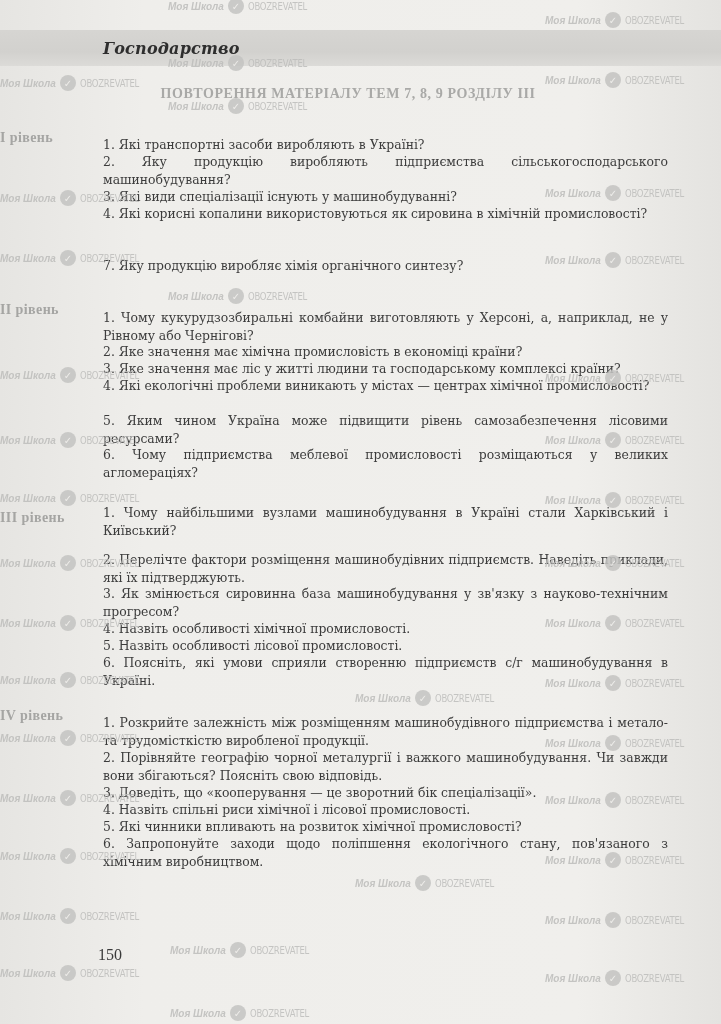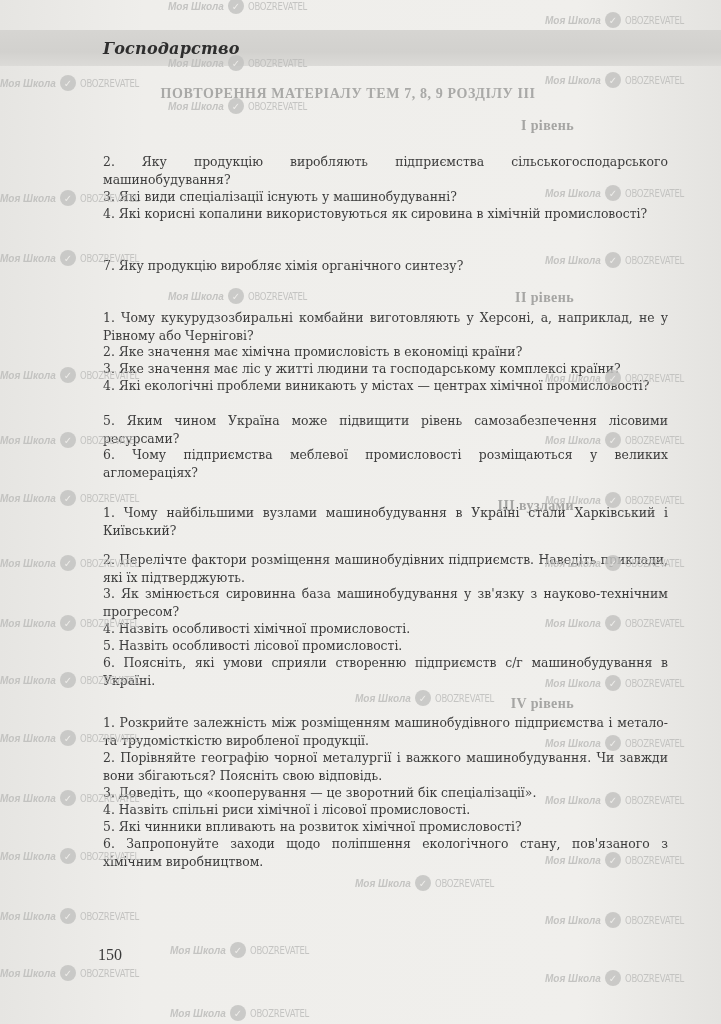--- a/index.html
+++ b/index.html
@@ -23,23 +23,23 @@
       font-family: "DejaVu Serif", serif;
       font-style: italic; font-weight: bold; font-size: 16px;
       color: #2e2e2e; letter-spacing: 0.2px;
     }
     .main-title {
       position: absolute; left: 0; width: 696px; top: 86px; text-align: center;
       font-family: "Liberation Serif", serif; font-weight: bold;
       font-size: 14px; color: #a9a9a7; letter-spacing: 0.6px;
     }
     .level-heading {
-      position: absolute; left: 0; width: 574px; text-align: right;
+      position: absolute; left: 0; width: 574px; text-align: left;
       font-family: "Liberation Serif", serif; font-weight: bold;
-      font-size: 14px; color: #a5a5a3; letter-spacing: 0.4px;
+      font-size: 14px; color: #a5a5a3; letter-spacing: 0.4px; margin-top: 12px;
     }
     .q {
       position: absolute; left: 103px; width: 565px;
       font-family: "DejaVu Serif", serif;
       font-size: 12.4px; line-height: 17.5px;
       color: #3c3c3c; text-align: justify;
       text-align-last: left;
     }
     .page-number {
       position: absolute; left: 98px; top: 946px;
@@ -67,34 +67,35 @@
 <body>
 
 <div class="page">
 
   <div class="header-band"></div>
   <div class="header-title">Господарство</div>
 
   <div class="main-title">ПОВТОРЕННЯ МАТЕРІАЛУ ТЕМ 7, 8, 9 РОЗДІЛУ III</div>
 
   <div class="level-heading" style="top:118px">І рівень</div>
+  <div class="q" style="top:136px">1. Які транспортні засоби виробляють в Україні?</div>
   <div class="q" style="top:153px">2. Яку продукцію виробляють підприємства сільськогосподарського машинобудування?</div>
   <div class="q" style="top:188px">3. Які види спеціалізації існують у машинобудуванні?</div>
   <div class="q" style="top:205px">4. Які корисні копалини використовуються як сировина в хімічній промисловості?</div>
   <div class="q" style="top:257px">7. Яку продукцію виробляє хімія органічного синтезу?</div>
 
   <div class="level-heading" style="top:290px">ІІ рівень</div>
   <div class="q" style="top:309px">1. Чому кукурудзозбиральні комбайни виготовляють у Херсоні, а, наприклад, не у Рівному або Чернігові?</div>
   <div class="q" style="top:343px">2. Яке значення має хімічна промисловість в економіці країни?</div>
   <div class="q" style="top:360px">3. Яке значення має ліс у житті людини та господарському комплексі країни?</div>
   <div class="q" style="top:377px">4. Які екологічні проблеми виникають у містах — центрах хімічної промисловості?</div>
   <div class="q" style="top:412px">5. Яким чином Україна може підвищити рівень самозабезпечення лісовими ресурсами?</div>
   <div class="q" style="top:446px">6. Чому підприємства меблевої промисловості розміщаються у великих агломераціях?</div>
 
-  <div class="level-heading" style="top:498px">ІІІ вузлами</div>
+  <div class="level-heading" style="top:498px">ІІІ рівень</div>
   <div class="q" style="top:504px">1. Чому найбільшими вузлами машинобудування в Україні стали Харківський і Київський?</div>
   <div class="q" style="top:551px">2. Перелічте фактори розміщення машинобудівних підприємств. Наведіть приклади, які їх підтверджують.</div>
   <div class="q" style="top:585px">3. Як змінюється сировинна база машинобудування у зв'язку з науково-технічним прогресом?</div>
   <div class="q" style="top:620px">4. Назвіть особливості хімічної промисловості.</div>
   <div class="q" style="top:637px">5. Назвіть особливості лісової промисловості.</div>
   <div class="q" style="top:654px">6. Поясніть, які умови сприяли створенню підприємств с/г машинобудування в Україні.</div>
 
   <div class="level-heading" style="top:696px">ІV рівень</div>
   <div class="q" style="top:714px">1. Розкрийте залежність між розміщенням машинобудівного підприємства і метало- та трудомісткістю виробленої продукції.</div>
   <div class="q" style="top:749px">2. Порівняйте географію чорної металургії і важкого машинобудування. Чи завжди вони збігаються? Поясніть свою відповідь.</div>

